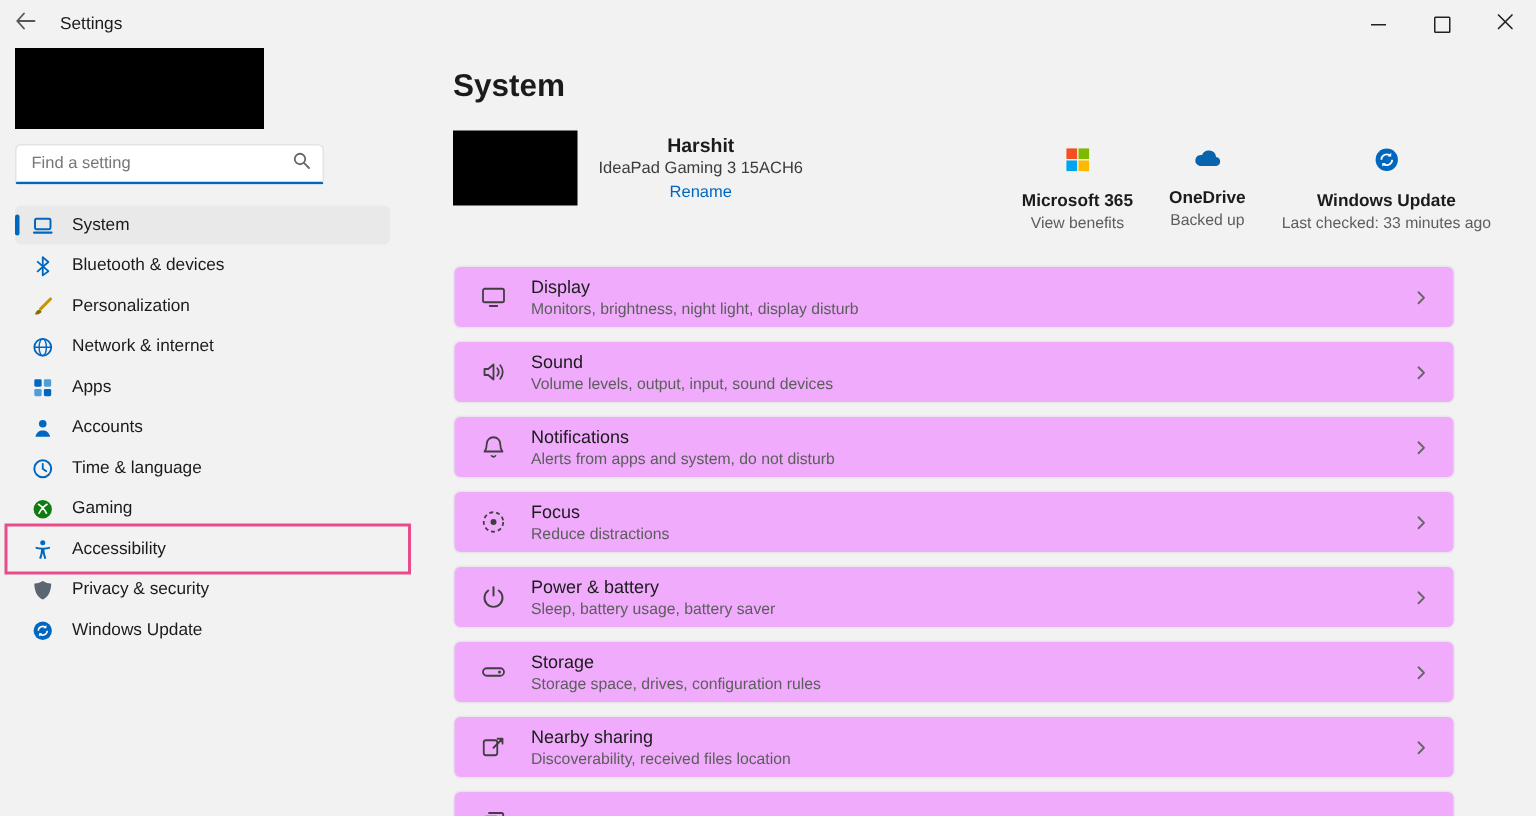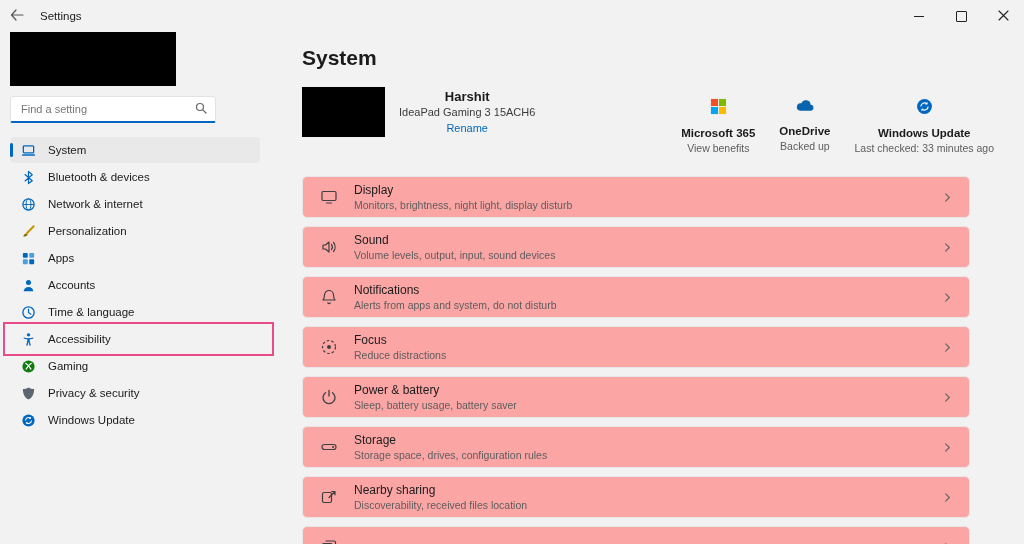--- a/index.html
+++ b/index.html
@@ -43,21 +43,21 @@
   .device-model{font-size:11px;color:#3c3c3c;margin-top:2px;}
   .rename-link{font-size:11px;color:#0067c0;margin-top:3px;display:inline-block;cursor:pointer;}
   .status-group{margin-left:auto;display:flex;gap:24px;padding-top:10px;}
   .status-item{display:flex;gap:8px;cursor:pointer;flex-direction:column;}
   .status-icon{flex-shrink:0;padding-top:1px;}
   .status-title{font-size:11.5px;font-weight:700;white-space:nowrap;}
   .status-sub{font-size:10.5px;color:#5d5d5d;margin-top:3px;white-space:nowrap;}
 
   
   .cards{margin-top:22px;width:668px;}
-  .card{height:40px;background:#fca5a5;border:1px solid #e7e7e7;border-radius:5px;display:flex;align-items:center;padding:0 16px;margin-bottom:8px;cursor:pointer;}
+  .card{height:40px;background:#f0abfc;border:1px solid #e7e7e7;border-radius:5px;display:flex;align-items:center;padding:0 16px;margin-bottom:8px;cursor:pointer;}
   .card-icon{width:20px;display:flex;justify-content:center;margin-right:15px;flex-shrink:0;}
   .card-title{font-size:12px;color:#1b1b1b;}
   .card-sub{font-size:10.5px;color:#5d5d5d;margin-top:2px;}
   .chevron{margin-left:auto;display:flex;}
 </style>
 </head>
 <body>
 
 <div class="window">
 
@@ -120,36 +120,36 @@
             <svg width="15" height="15" viewBox="0 0 16 16">
                 <path d="M4 4.5l8 7L8 14.5V1.5l4 3.5-8 7" fill="none" stroke="#0067c0" stroke-width="1.3" stroke-linejoin="round"></path>
               </svg>
           </span>
           <span class="nav-label">Bluetooth &amp; devices</span>
         </div>
 
         <div class="nav-item">
           <span class="nav-icon">
             <svg width="15" height="15" viewBox="0 0 16 16">
+                <path d="M13.5 2.5l-7 7" stroke="#c79500" stroke-width="2.2" stroke-linecap="round"></path>
+                <path d="M5.8 10.2c-1.7 0-2.8 1.2-3.3 3.3 2.2 0 3.8-.6 4.8-2z" fill="#8a6d00"></path>
+              </svg>
+          </span>
+          <span class="nav-label">Personalization</span>
+        </div>
+
+        <div class="nav-item">
+          <span class="nav-icon">
+            <svg width="15" height="15" viewBox="0 0 16 16">
                 <circle cx="8" cy="8" r="6" fill="none" stroke="#0067c0" stroke-width="1.3"></circle>
                 <ellipse cx="8" cy="8" rx="2.6" ry="6" fill="none" stroke="#0067c0" stroke-width="1"></ellipse>
                 <path d="M2 8h12" stroke="#0067c0" stroke-width="1"></path>
               </svg>
           </span>
           <span class="nav-label">Network &amp; internet</span>
-        </div>
-
-        <div class="nav-item">
-          <span class="nav-icon">
-            <svg width="15" height="15" viewBox="0 0 16 16">
-                <path d="M13.5 2.5l-7 7" stroke="#c79500" stroke-width="2.2" stroke-linecap="round"></path>
-                <path d="M5.8 10.2c-1.7 0-2.8 1.2-3.3 3.3 2.2 0 3.8-.6 4.8-2z" fill="#8a6d00"></path>
-              </svg>
-          </span>
-          <span class="nav-label">Personalization</span>
         </div>
 
         <div class="nav-item">
           <span class="nav-icon">
             <svg width="15" height="15" viewBox="0 0 16 16">
                 <rect x="2" y="2" width="5.2" height="5.2" rx="1" fill="#0067c0"></rect>
                 <rect x="8.8" y="2" width="5.2" height="5.2" rx="1" fill="#4d9fdc"></rect>
                 <rect x="2" y="8.8" width="5.2" height="5.2" rx="1" fill="#4d9fdc"></rect>
                 <rect x="8.8" y="8.8" width="5.2" height="5.2" rx="1" fill="#0067c0"></rect>
               </svg>
@@ -171,38 +171,38 @@
           <span class="nav-icon">
             <svg width="15" height="15" viewBox="0 0 16 16">
                 <circle cx="8" cy="8" r="6" fill="none" stroke="#0067c0" stroke-width="1.4"></circle>
                 <path d="M8 4.5V8l2.5 1.8" fill="none" stroke="#0067c0" stroke-width="1.3" stroke-linecap="round"></path>
               </svg>
           </span>
           <span class="nav-label">Time &amp; language</span>
         </div>
 
         <div class="nav-item">
+          <span class="nav-icon">
+            <svg width="15" height="15" viewBox="0 0 16 16">
+                <circle cx="8" cy="8" r="6.5" fill="#107c10"></circle>
+                <path d="M5 4.5c2 1.2 4.2 3.6 5.6 6.3M11 4.5C9 5.7 6.8 8.1 5.4 10.8" stroke="#fff" stroke-width="1.2" fill="none" stroke-linecap="round"></path>
+              </svg>
+          </span>
+          <span class="nav-label">Gaming</span>
+        </div>
+
+        <div class="nav-item">
           <span class="annotation-box"></span>
           <span class="nav-icon">
             <svg width="15" height="15" viewBox="0 0 16 16">
                 <circle cx="8" cy="3" r="1.8" fill="#0067c0"></circle>
                 <path d="M2.8 5.8c3.4 1 7 1 10.4 0l-.3 1.5c-1.3.3-2.5.5-3.7.6.1 2.4.5 4 1.4 6.1l-1.5.6L8 10.4l-1.1 4.2-1.5-.6c.9-2.1 1.3-3.7 1.4-6.1-1.2-.1-2.4-.3-3.7-.6z" fill="#0067c0"></path>
               </svg>
           </span>
           <span class="nav-label">Accessibility</span>
-        </div>
-
-        <div class="nav-item">
-          <span class="nav-icon">
-            <svg width="15" height="15" viewBox="0 0 16 16">
-                <circle cx="8" cy="8" r="6.5" fill="#107c10"></circle>
-                <path d="M5 4.5c2 1.2 4.2 3.6 5.6 6.3M11 4.5C9 5.7 6.8 8.1 5.4 10.8" stroke="#fff" stroke-width="1.2" fill="none" stroke-linecap="round"></path>
-              </svg>
-          </span>
-          <span class="nav-label">Gaming</span>
         </div>
 
         <div class="nav-item">
           <span class="nav-icon">
             <svg width="15" height="15" viewBox="0 0 16 16">
                 <path d="M8 1.5c2 1.2 4 1.8 6 1.8 0 5-2 9.6-6 11.2C4 12.9 2 8.3 2 3.3c2 0 4-.6 6-1.8z" fill="#5b6670"></path>
               </svg>
           </span>
           <span class="nav-label">Privacy &amp; security</span>
         </div>

